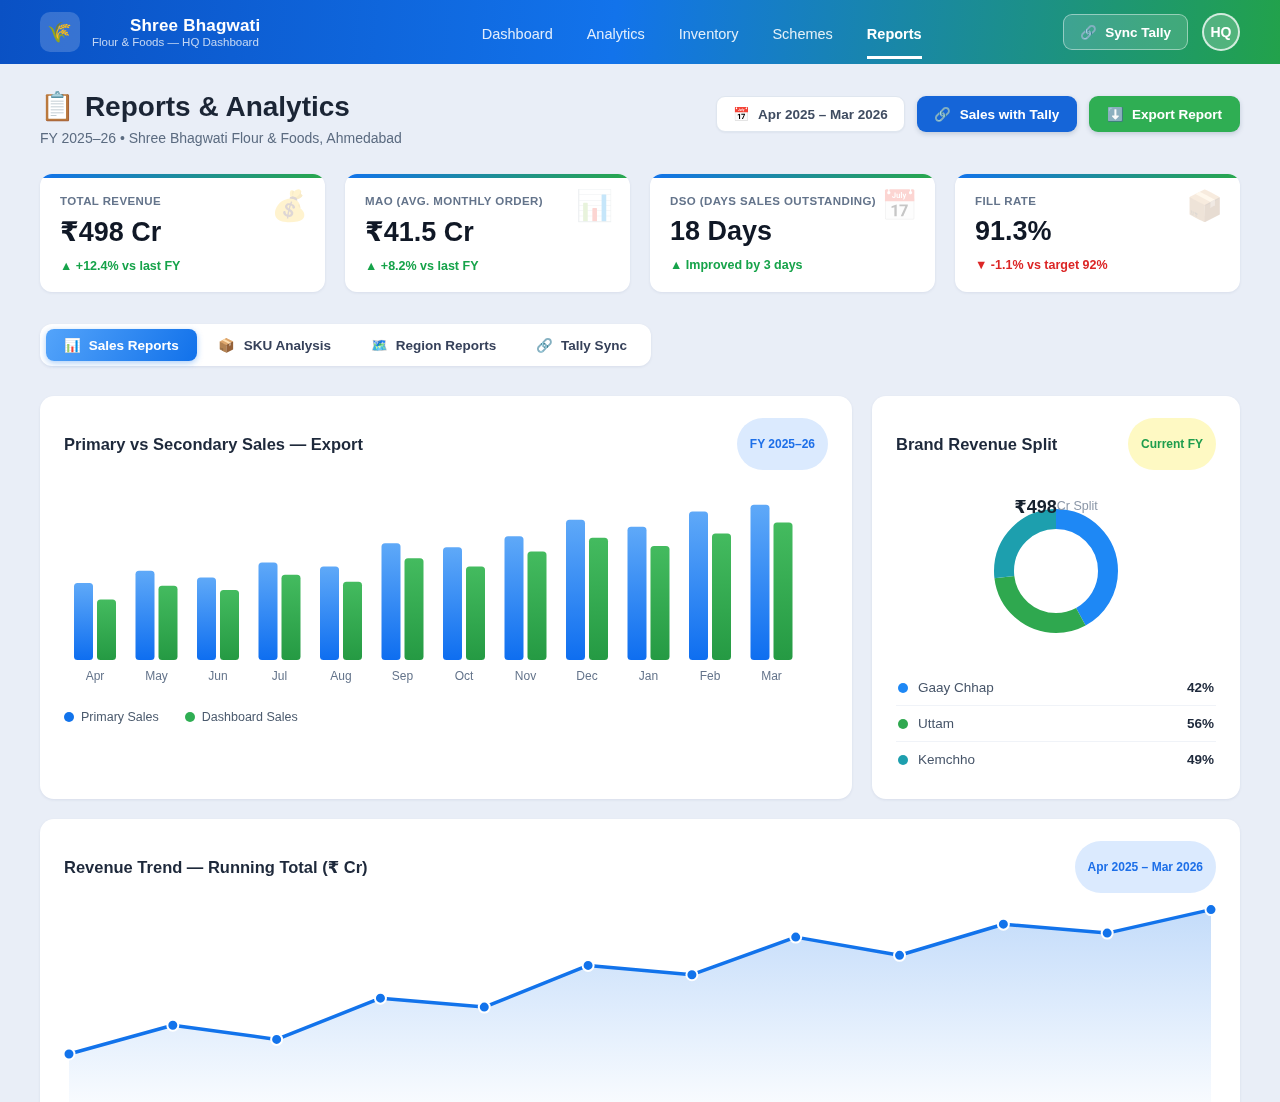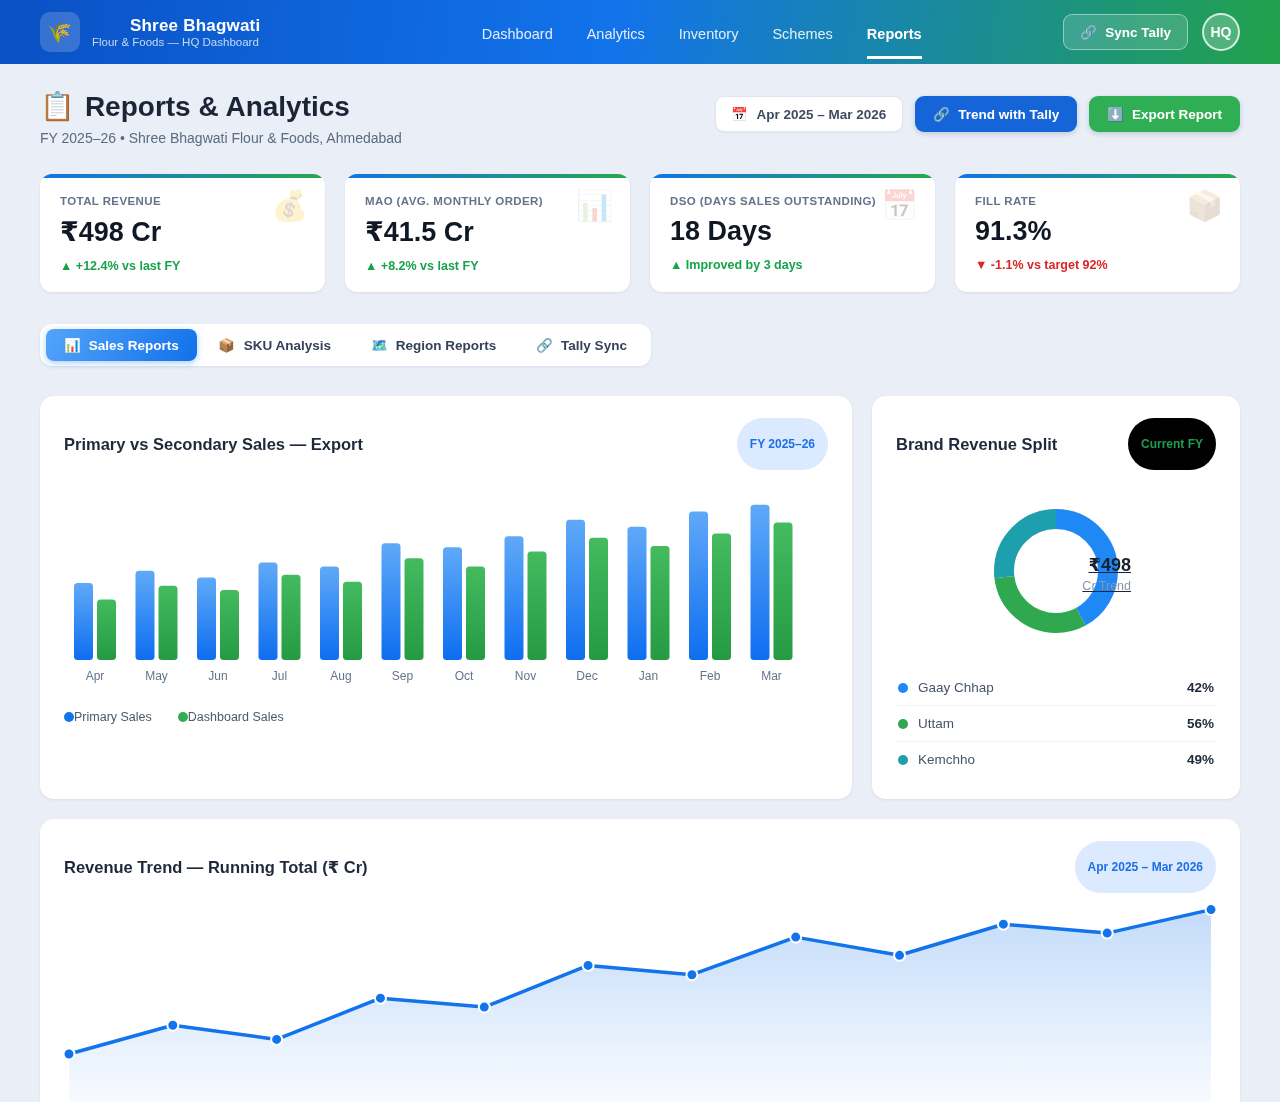--- a/index.html
+++ b/index.html
@@ -86,29 +86,29 @@
   
   .charts-row { display:grid; grid-template-columns:1fr 368px; gap:20px; margin-top:30px; }
   .card {
     background:#fff; border-radius:14px; padding:22px 24px;
     box-shadow:0 1px 3px rgba(16,42,84,.08);
   }
   .card-head { display:flex; justify-content:space-between; align-items:center; }
   .card-title { font-size:16.5px; font-weight:bold; color:#1e293b; }
   .badge { border-radius:999px; font-size:12px; font-weight:bold; padding:19px 13px; }
   .badge.blue { background:#dbeafe; color:#1d6fe8; }
-  .badge.green { background:#000000; color:#1f9d4d; }
+  .badge.green { background:#fef9c3; color:#1f9d4d; }
   .legend-row { display:flex; gap:26px; margin-top:6px; }
-  .legend-item { display:flex; align-items:center; font-size:12.5px; color:#4b5a6d; }
+  .legend-item { display:flex; align-items:center; gap:7px; font-size:12.5px; color:#4b5a6d; }
   .dot { width:10px; height:10px; border-radius:50%; display:inline-block; }
   
   .donut-wrap { position:relative; width:150px; margin:26px auto 10px; }
   .donut-center {
-    position:absolute; inset:0; display:flex; flex-direction:column;
-    align-items:flex-end; justify-content:center; pointer-events:none;text-decoration:underline;
+    position:absolute; inset:0; display:flex; flex-direction:row;
+    align-items:flex-start; justify-content:center; pointer-events:none;
   }
   .donut-center .v { font-size:18px; font-weight:800; color:#16212e; }
   .donut-center .l { font-size:12.5px; color:#8b97a8; margin-top:3px; }
   .split-legend { margin-top:20px; }
   .split-row {
     display:flex; align-items:center; gap:10px; padding:10px 2px;
     border-top:1px solid #f0f3f8; font-size:13.5px; color:#475569;
   }
   .split-row:first-child { border-top:none; }
   .split-row .pct { margin-left:auto; font-weight:800; color:#1e293b; }
@@ -154,21 +154,21 @@
       </h1>
       <div class="subtitle">FY 2025–26 • Shree Bhagwati Flour &amp; Foods, Ahmedabad</div>
     </div>
     <div class="head-actions">
       <div class="chip">
         <span>📅</span>
         <span>Apr 2025 – Mar 2026</span>
       </div>
       <button class="btn primary">
         <span>🔗</span>
-        <span>Trend with Tally</span>
+        <span>Sales with Tally</span>
       </button>
       <button class="btn success">
         <span>⬇️</span>
         <span>Export Report</span>
       </button>
     </div>
   </div>
 
   <div class="kpi-grid" id="kpiGrid">
       <div class="kpi">
@@ -300,21 +300,21 @@
         <span class="badge green">Current FY</span>
       </div>
       <div class="donut-wrap">
         <svg id="donut" width="150" height="150" viewBox="0 0 150 150">
             <circle cx="75" cy="75" r="52" fill="none" stroke="#1e88f5" stroke-width="20" stroke-dasharray="137.22476710880218 326.7256359733385" stroke-dashoffset="0" transform="rotate(-90 75 75)"></circle>
             <circle cx="75" cy="75" r="52" fill="none" stroke="#2fa84f" stroke-width="20" stroke-dasharray="101.28494715173494 326.7256359733385" stroke-dashoffset="-137.22476710880218" transform="rotate(-90 75 75)"></circle>
             <circle cx="75" cy="75" r="52" fill="none" stroke="#1d9fae" stroke-width="20" stroke-dasharray="88.2159217128014 326.7256359733385" stroke-dashoffset="-238.50971426053712" transform="rotate(-90 75 75)"></circle>
           </svg>
         <div class="donut-center">
           <div class="v">₹498</div>
-          <div class="l">Cr Trend</div>
+          <div class="l">Cr Split</div>
         </div>
       </div>
       <div class="split-legend" id="splitLegend">
           <div class="split-row">
             <span class="dot" style="background: rgb(30, 136, 245);"></span>
             <span>Gaay Chhap</span>
             <span class="pct">42%</span>
           </div>
           <div class="split-row">
             <span class="dot" style="background: rgb(47, 168, 79);"></span>

